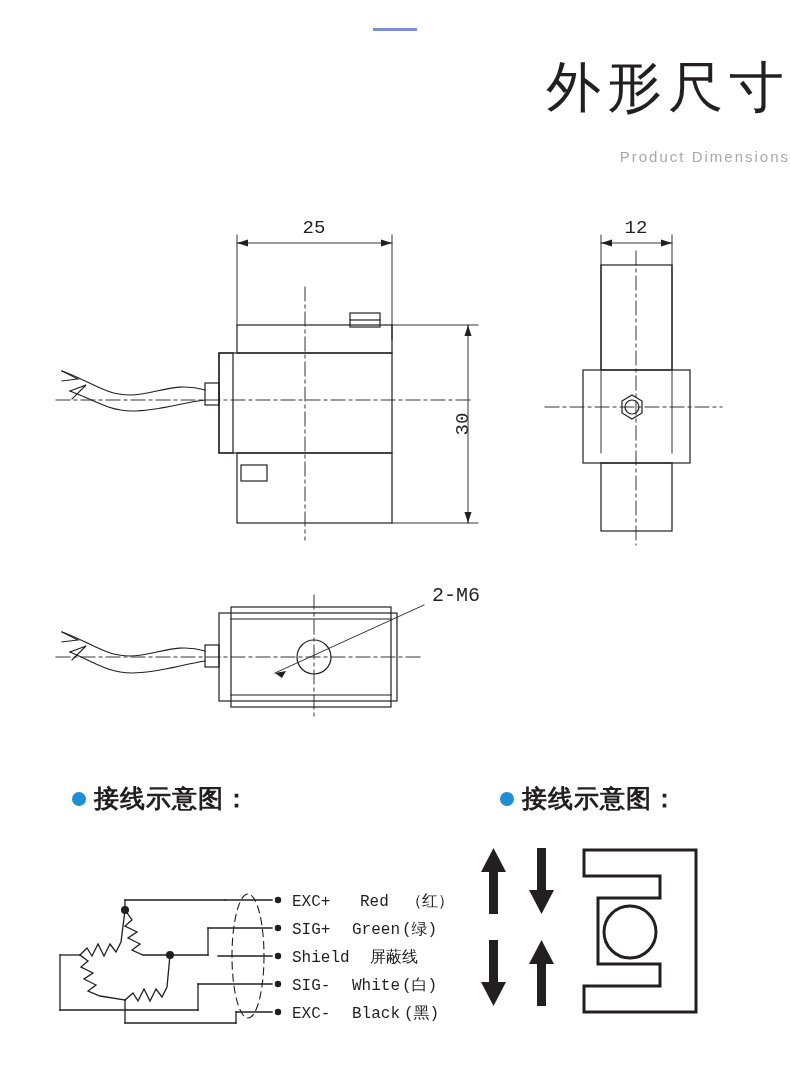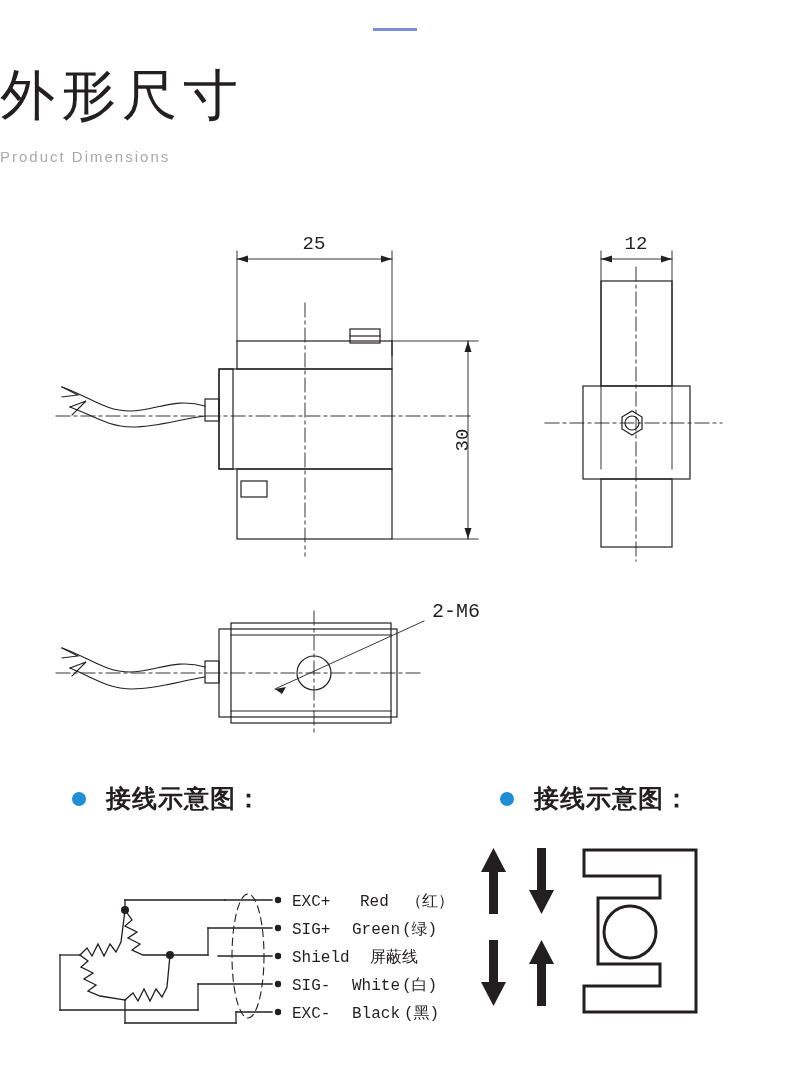--- a/index.html
+++ b/index.html
@@ -25,55 +25,55 @@
     top: 28px;
     transform: translateX(-50%);
     width: 44px;
     height: 3px;
     background: #7b8fd6;
   }
   .title-cn {
     position: absolute;
     left: 0;
     right: 0;
-    top: 60px;
-    text-align: left;
+    top: 52px;
+    text-align: right;
     font-size: 55px;
     line-height: 70px;
     color: #231f20;
     letter-spacing: 6px;
     font-family: "Liberation Sans", sans-serif;
   }
   .title-en {
     position: absolute;
     left: 0;
     right: 0;
     top: 148px;
-    text-align: left;
+    text-align: right;
     font-size: 15px;
     letter-spacing: 2px;
     color: #a9a9a9;
     font-family: "Liberation Sans", sans-serif;
   }
   
   .drawing {
     position: absolute;
     left: 0;
-    top: 211px;
+    top: 195px;
     width: 790px;
     height: 560px;
   }
   .drawing svg { display:block; }
 
   
   .sec {
     position: absolute;
     display: flex;
     align-items: center;
-    gap: 20px;
+    gap: 8px;
   }
   .sec .dot {
     width: 14px;
     height: 14px;
     border-radius: 50%;
     background: #1e8fd5;
     display: inline-block;
   }
   .sec .txt {
     font-size: 25px;

